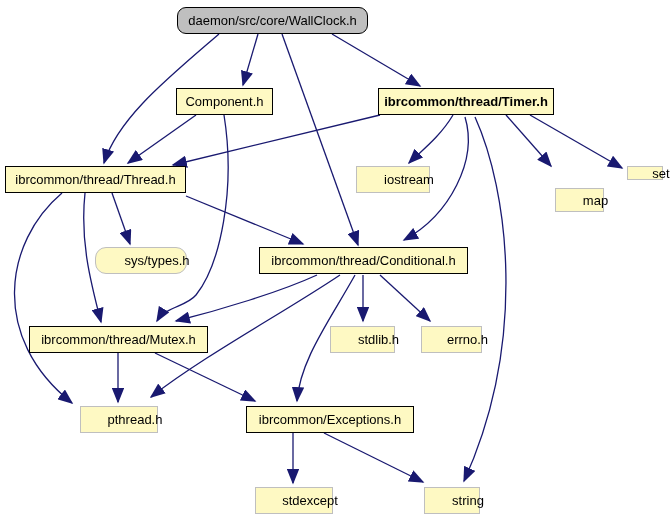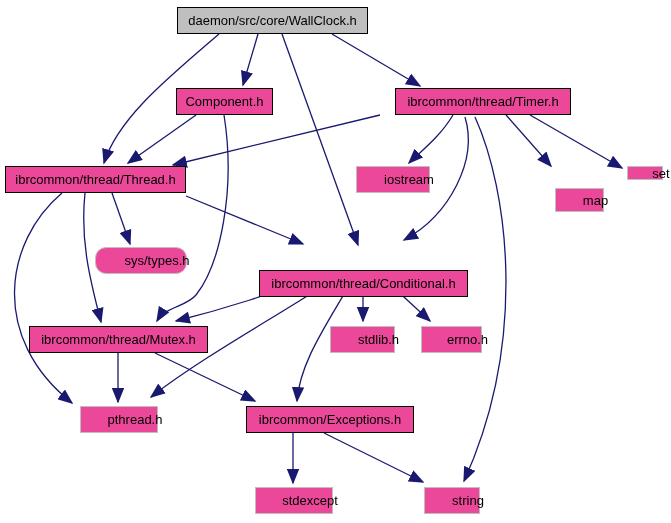--- a/index.html
+++ b/index.html
@@ -1,20 +1,20 @@
 <!DOCTYPE html>
 <html><head>
 <meta charset="utf-8">
 <style>
   html,body{margin:0;padding:0;background:#ffffff;}
   #graph{position:relative;width:671px;height:523px;font-family:"Liberation Sans",sans-serif;}
   #edges{position:absolute;left:0;top:0;}
   .node{position:absolute;box-sizing:border-box;font-size:13px;color:#000;
         display:flex;align-items:center;justify-content:center;white-space:nowrap;
-        background:#ec4899;border:1px solid #000;}
+        background:#fef9c3;border:1px solid #000;}
   .node.ext{border-color:#bfbfbf;padding-left:32px;}
   .node.current{background:#bfbfbf;}
 </style>
 </head>
 <body>
 
 <div id="graph">
   <svg id="edges" width="671" height="523" xmlns="http://www.w3.org/2000/svg">
     <defs>
       <marker id="arrow" viewBox="0 0 10 8" refX="9" refY="4" markerWidth="12" markerHeight="9.5" orient="auto">
@@ -40,29 +40,29 @@
       <path d="M317,275 C280,292 220,310 176,321" fill="none" stroke="#191970" stroke-width="1.3" marker-end="url(#arrow)"></path>
       <path d="M340,275 C285,312 205,355 151,397" fill="none" stroke="#191970" stroke-width="1.3" marker-end="url(#arrow)"></path>
       <path d="M363,275 L363,321" fill="none" stroke="#191970" stroke-width="1.3" marker-end="url(#arrow)"></path>
       <path d="M380,275 L430,321" fill="none" stroke="#191970" stroke-width="1.3" marker-end="url(#arrow)"></path>
       <path d="M355,275 C330,320 300,360 297,401" fill="none" stroke="#191970" stroke-width="1.3" marker-end="url(#arrow)"></path>
       <path d="M118,353 L118,402" fill="none" stroke="#191970" stroke-width="1.3" marker-end="url(#arrow)"></path>
       <path d="M155,353 L255,401" fill="none" stroke="#191970" stroke-width="1.3" marker-end="url(#arrow)"></path>
       <path d="M293,433 L293,483" fill="none" stroke="#191970" stroke-width="1.3" marker-end="url(#arrow)"></path>
       <path d="M324,433 L423,482" fill="none" stroke="#191970" stroke-width="1.3" marker-end="url(#arrow)"></path>
     </svg>
-<div class="node current" style="left: 177px; top: 7px; width: 191px; height: 27px;">daemon/src/core/WallClock.h</div>
+<div class="node current" style="left: 177px; top: 7px; width: 191px; height: 27px; border-radius: 9px;">daemon/src/core/WallClock.h</div>
     <div class="node" style="left: 176px; top: 88px; width: 97px; height: 27px;">Component.h</div>
-    <div class="node" style="left: 395px; top: 88px; width: 176px; height: 27px;">ibrcommon/thread/Timer.h</div>
+    <div class="node" style="left: 378px; top: 88px; width: 176px; height: 27px; font-weight: bold;">ibrcommon/thread/Timer.h</div>
     <div class="node" style="left: 5px; top: 166px; width: 181px; height: 27px;">ibrcommon/thread/Thread.h</div>
     <div class="node ext" style="left: 356px; top: 166px; width: 74px; height: 27px;">iostream</div>
     <div class="node ext" style="left: 555px; top: 166px; width: 49px; height: 24px; margin-top: 22px;">map</div>
     <div class="node ext" style="left: 627px; top: 166px; width: 36px; height: 14px;">set</div>
     <div class="node ext" style="left: 95px; top: 247px; width: 92px; height: 27px; border-radius: 11px;">sys/types.h</div>
-    <div class="node" style="left: 259px; top: 247px; width: 209px; height: 27px; margin-top: 23px;">ibrcommon/thread/Conditional.h</div>
+    <div class="node" style="left: 259px; top: 247px; width: 209px; height: 27px;">ibrcommon/thread/Conditional.h</div>
     <div class="node" style="left: 29px; top: 326px; width: 179px; height: 27px;">ibrcommon/thread/Mutex.h</div>
     <div class="node ext" style="left: 330px; top: 326px; width: 65px; height: 27px;">stdlib.h</div>
     <div class="node ext" style="left: 421px; top: 326px; width: 61px; height: 27px;">errno.h</div>
     <div class="node ext" style="left: 80px; top: 406px; width: 78px; height: 27px;">pthread.h</div>
     <div class="node" style="left: 210px; top: 406px; width: 168px; height: 27px; margin-left: 36px;">ibrcommon/Exceptions.h</div>
     <div class="node ext" style="left: 255px; top: 487px; width: 78px; height: 27px;">stdexcept</div>
     <div class="node ext" style="left: 424px; top: 487px; width: 56px; height: 27px;">string</div>
   </div>
 
 </body></html>

